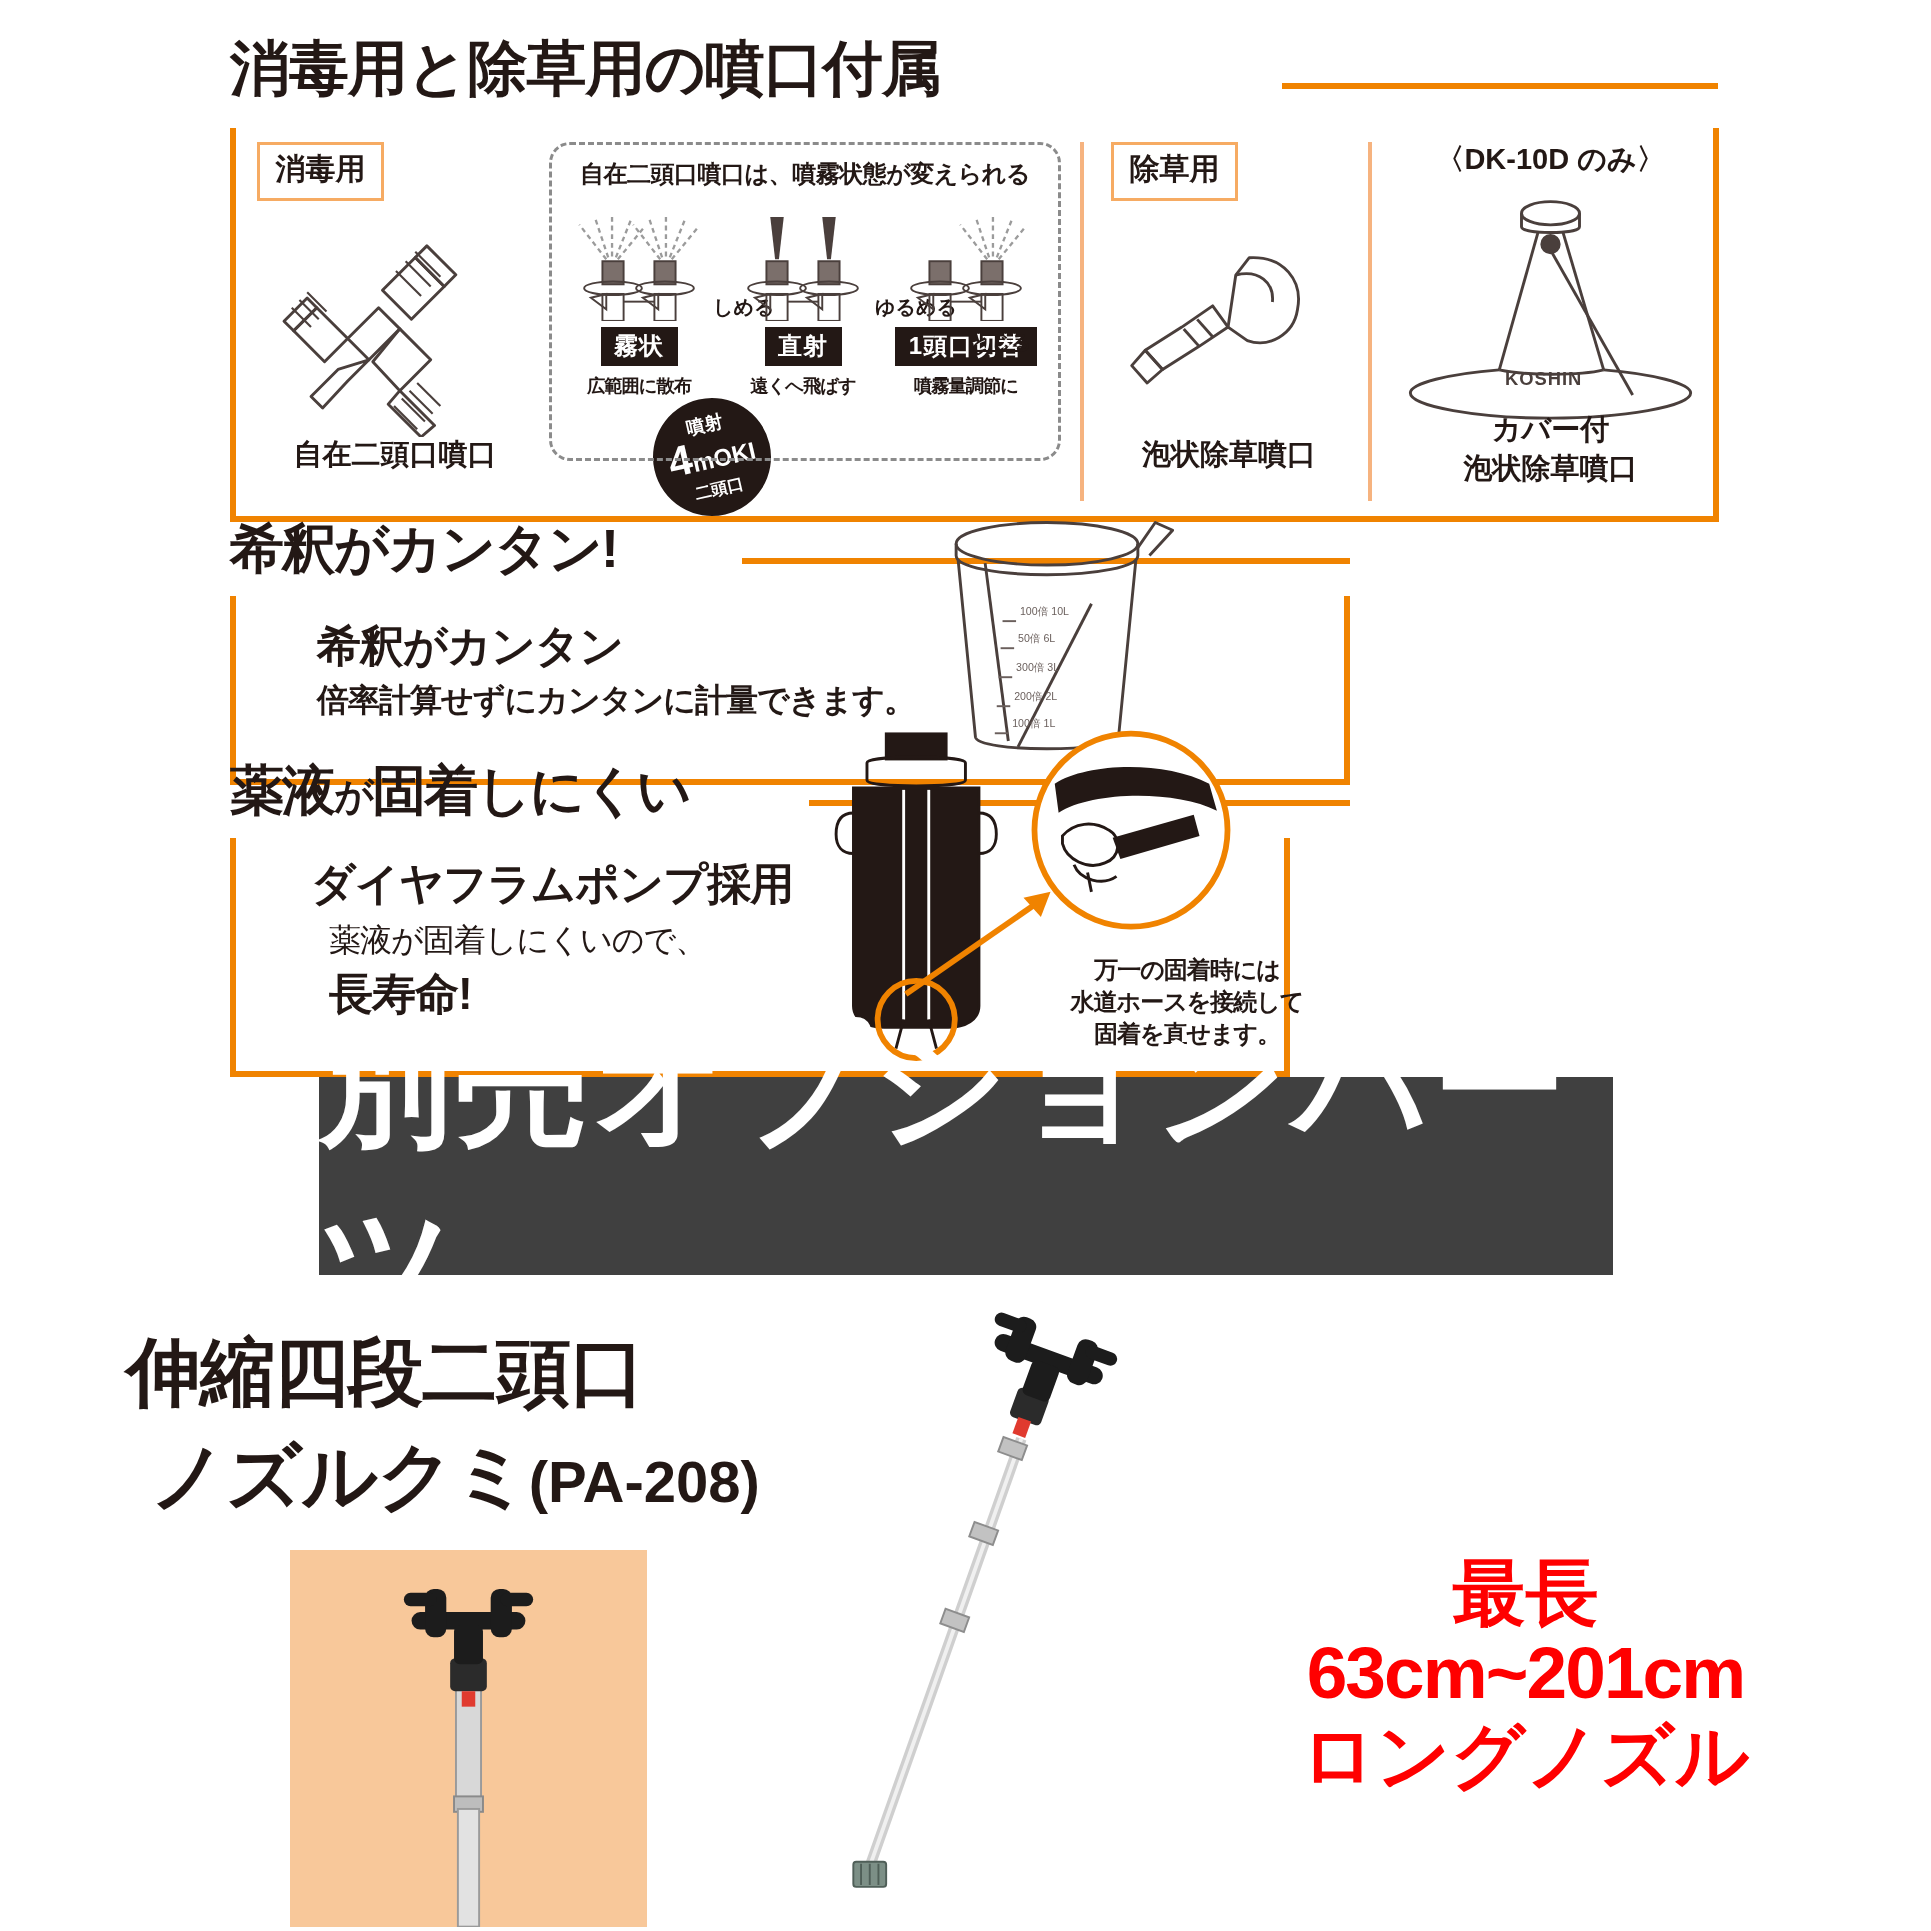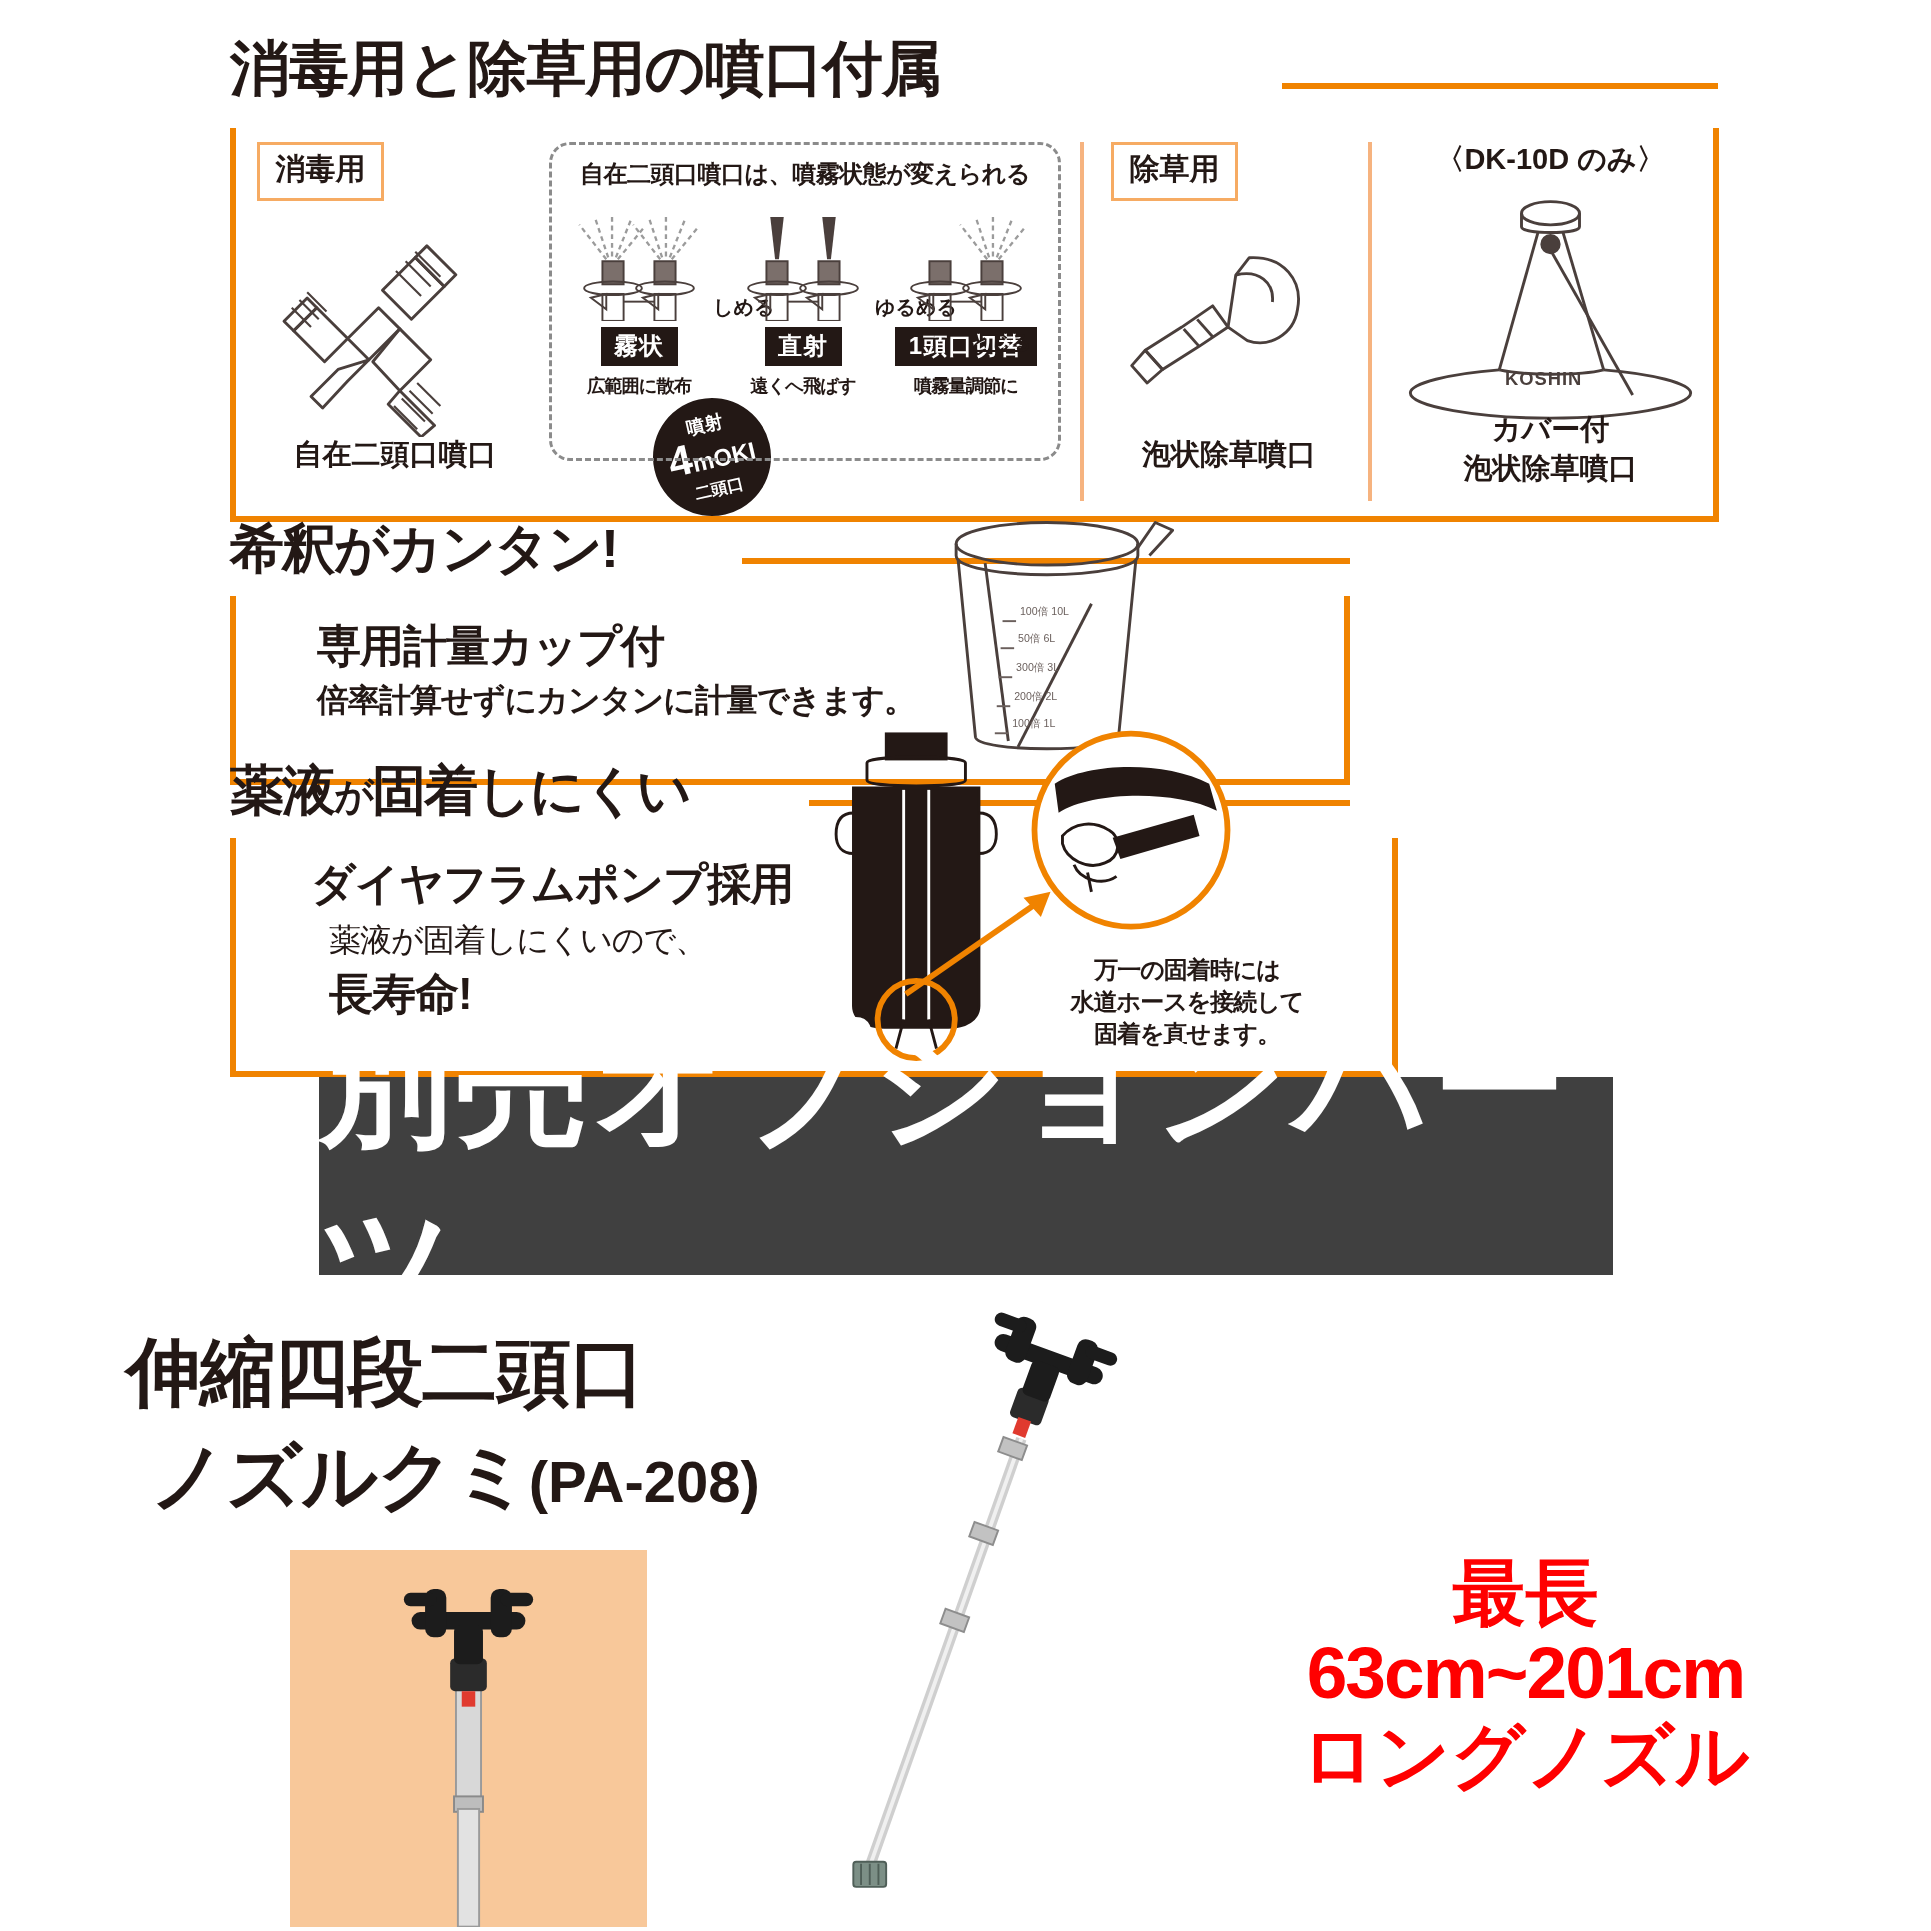--- a/index.html
+++ b/index.html
@@ -243,21 +243,21 @@
       <div class="cap-c" style="left:1155px;top:282px;width:319px;">カバー付</div>
       <div class="cap-c" style="left:1155px;top:321px;width:319px;">泡状除草噴口</div>
 
     </div>
   </div>
 
   <div class="abs" id="sec2" style="left:230px;top:521px;width:1120px;height:227px;padding-left:24px;">
     <div class="abs hdr sec-title" style="left:0;top:0;">希釈がカンタン!</div>
     <div class="sec-rule" style="left:512px;top:37px;width:608px;"></div>
     <div class="sec-box" style="left:0;top:75px;width:1120px;height:189px;">
-      <div class="abs" style="left:81px;top:21px;font-size:44px;font-weight:bold;letter-spacing:-1px;">専用計量カップ付</div>
+      <div class="abs" style="left:81px;top:21px;font-size:44px;font-weight:bold;letter-spacing:-1px;">希釈がカンタン</div>
       <div class="abs" style="left:81px;top:83px;font-size:32px;font-weight:bold;letter-spacing:-1px;">倍率計算せずにカンタンに計量できます。</div>
 
       <svg class="abs" style="left:666px;top:-87px;" width="290" height="261" viewBox="0 0 300 270">
         <g fill="none" stroke="#4a3f3c" stroke-width="3" stroke-linejoin="round">
           <path d="M56 36 L56 48 C56 60 100 68 150 68 C200 68 244 60 244 48 L244 36"></path>
           <ellipse cx="150" cy="36" rx="94" ry="22"></ellipse>
           <path d="M244 40 L262 14 L280 22 L256 48"></path>
           <path d="M58 52 L76 236 C78 252 222 252 224 236 L242 52"></path>
           <path d="M86 56 L110 240"></path>
           <path d="M120 246 L196 98"></path>
@@ -278,21 +278,21 @@
         </g>
       </svg>
     </div>
   </div>
 
   <div class="abs" id="sec3" style="left:230px;top:763px;width:1120px;height:290px;">
     <div class="abs hdr sec-title" style="left:0;top:0;">
       <span>薬液</span><span style="font-size:39px;">が</span><span>固着しにくい</span>
     </div>
     <div class="sec-rule" style="left:579px;top:37px;width:541px;"></div>
-    <div class="sec-box" style="left:0;top:75px;width:1168px;height:239px;">
+    <div class="sec-box" style="left:0;top:75px;width:1060px;height:239px;">
 
       <div class="abs" style="left:75px;top:17.4px;font-size:44px;font-weight:bold;letter-spacing:-1px;">ダイヤフラムポンプ採用</div>
       <div class="abs" style="left:93px;top:81px;font-size:32px;font-weight:normal;letter-spacing:-1px;">薬液が固着しにくいので、</div>
       <div class="abs" style="left:93px;top:127px;font-size:44px;font-weight:bold;letter-spacing:-1px;">長寿命!</div>
 
       <svg class="abs" style="left:575px;top:-108px;" width="222" height="334" viewBox="0 0 230 346">
         <g fill="none" stroke="#231815" stroke-width="3">
           <rect x="78" y="4" width="62" height="26" fill="#231815"></rect>
           <path d="M58 34 C58 26 160 26 160 34 L160 52 C160 60 58 60 58 52 Z"></path>
           <path d="M44 60 L174 60 L174 286 C174 300 160 308 142 308 L76 308 C58 308 44 300 44 286 Z" fill="#231815"></path>

